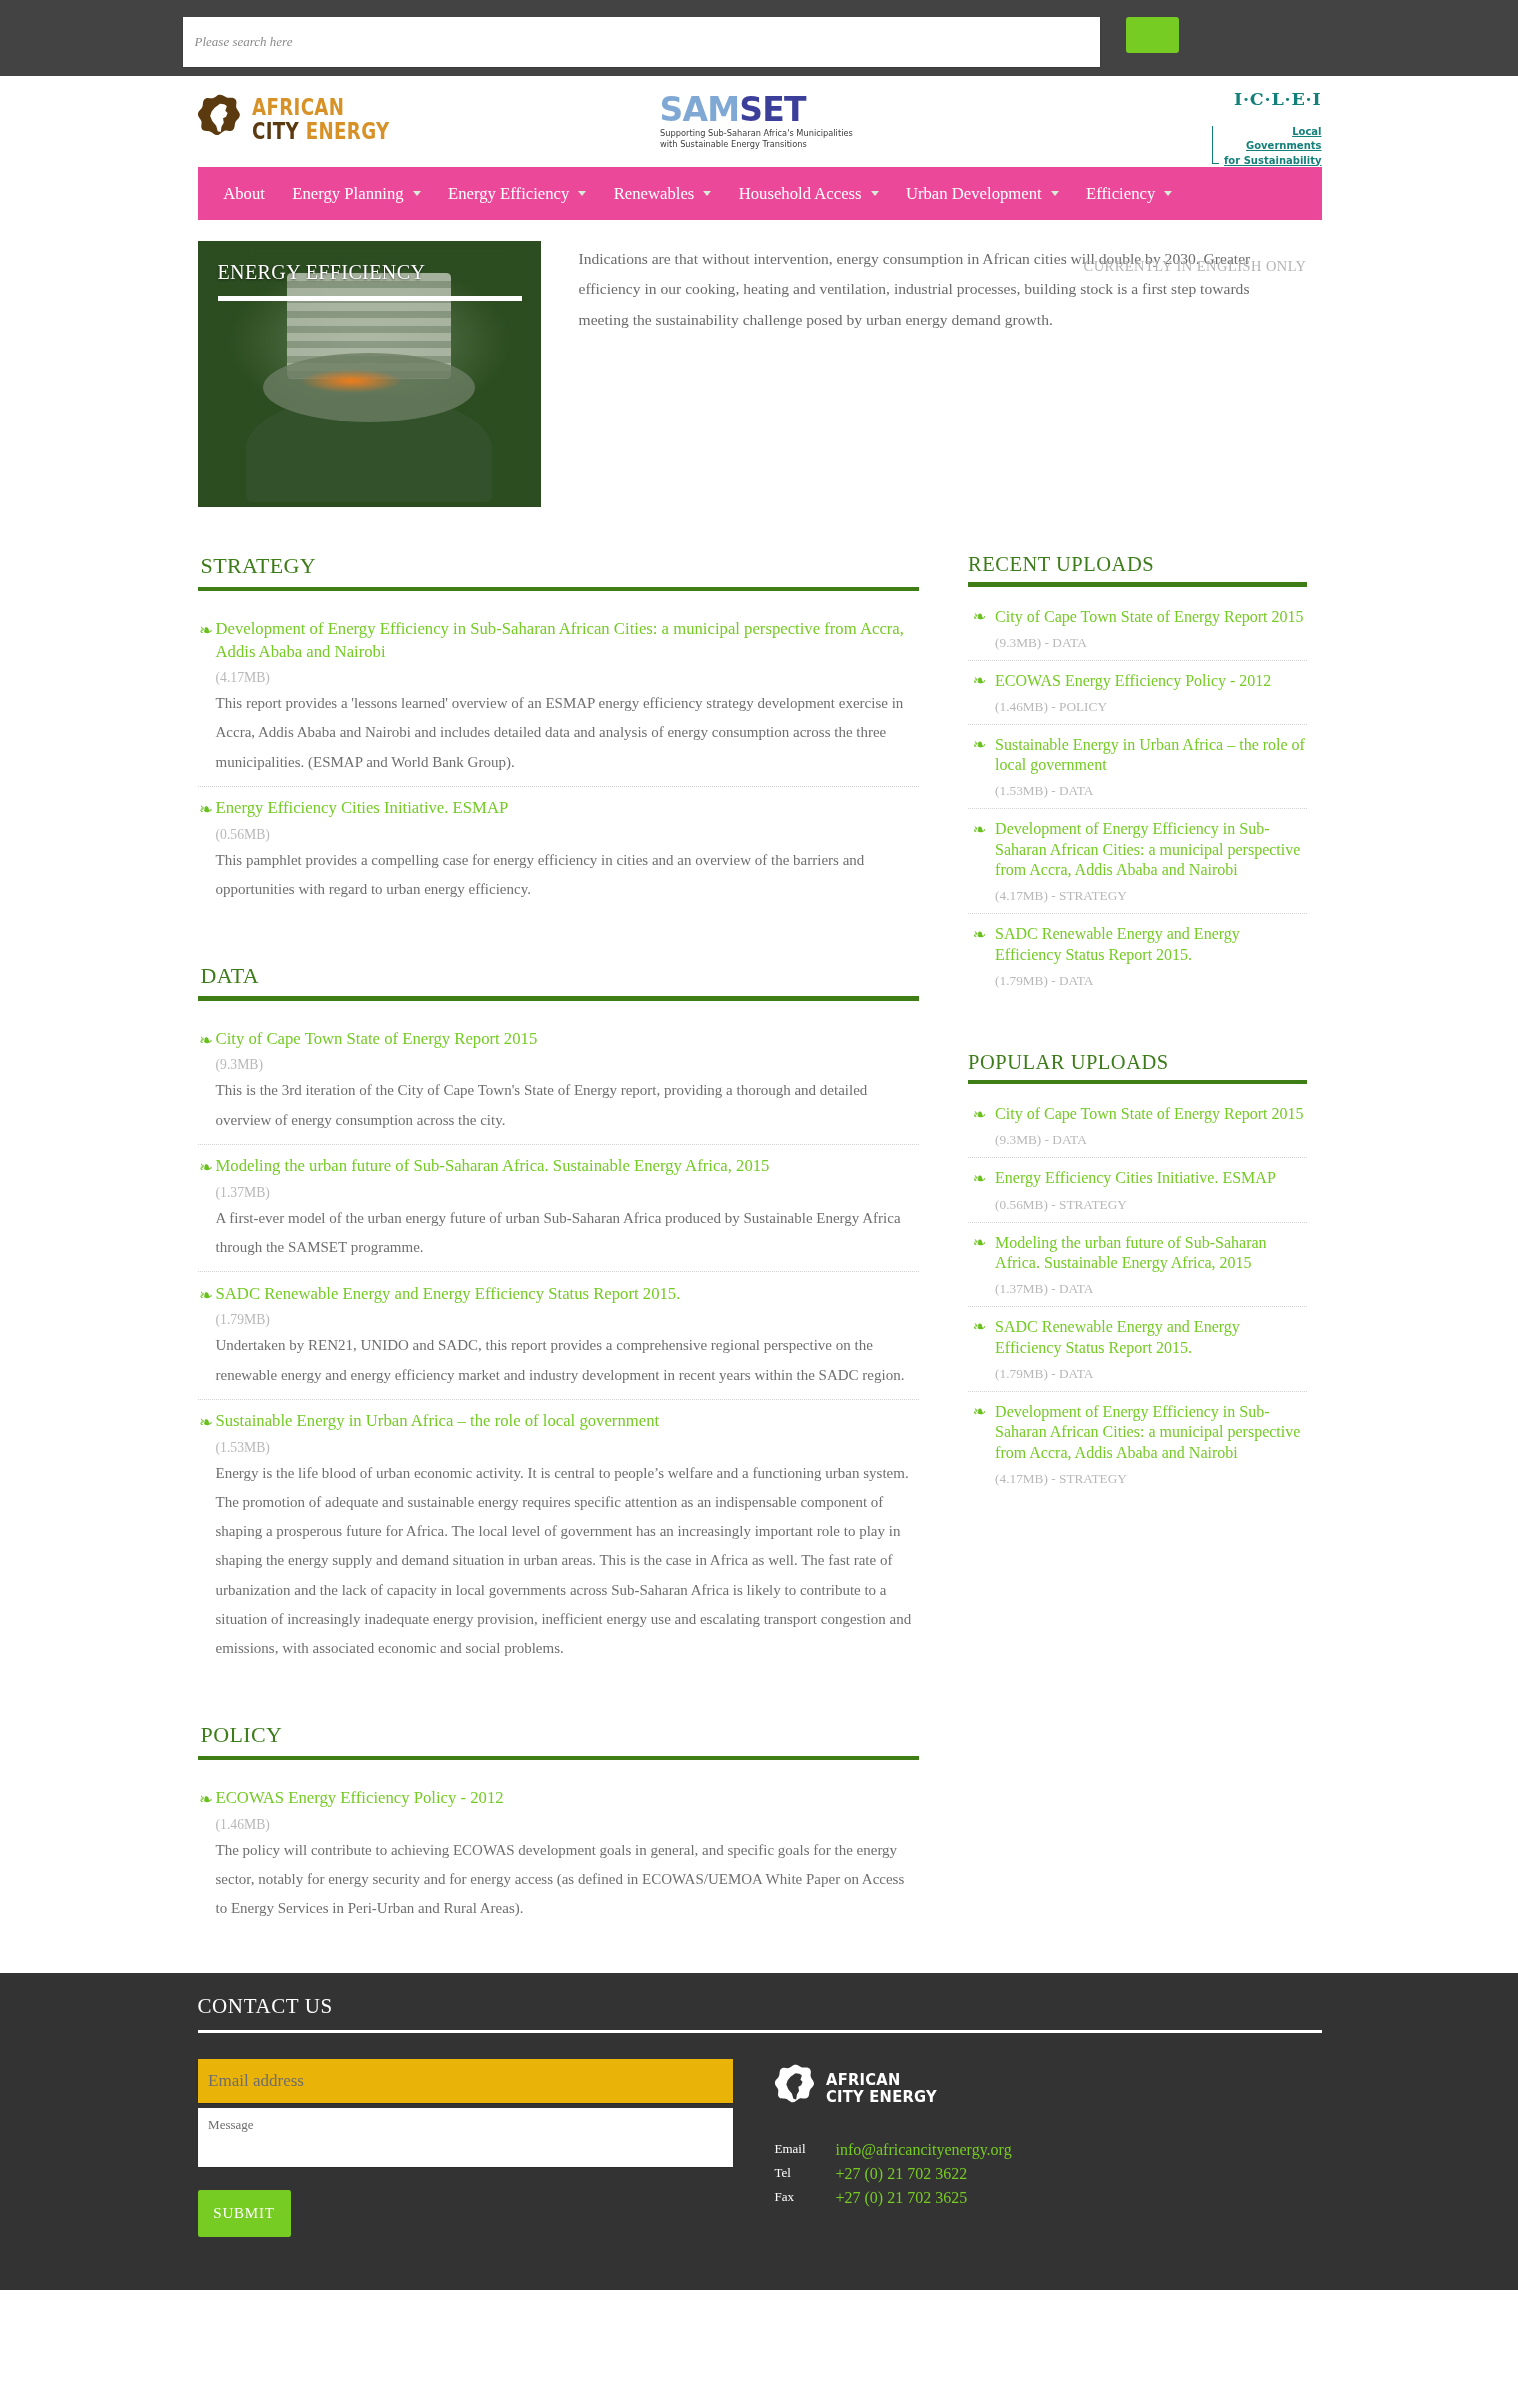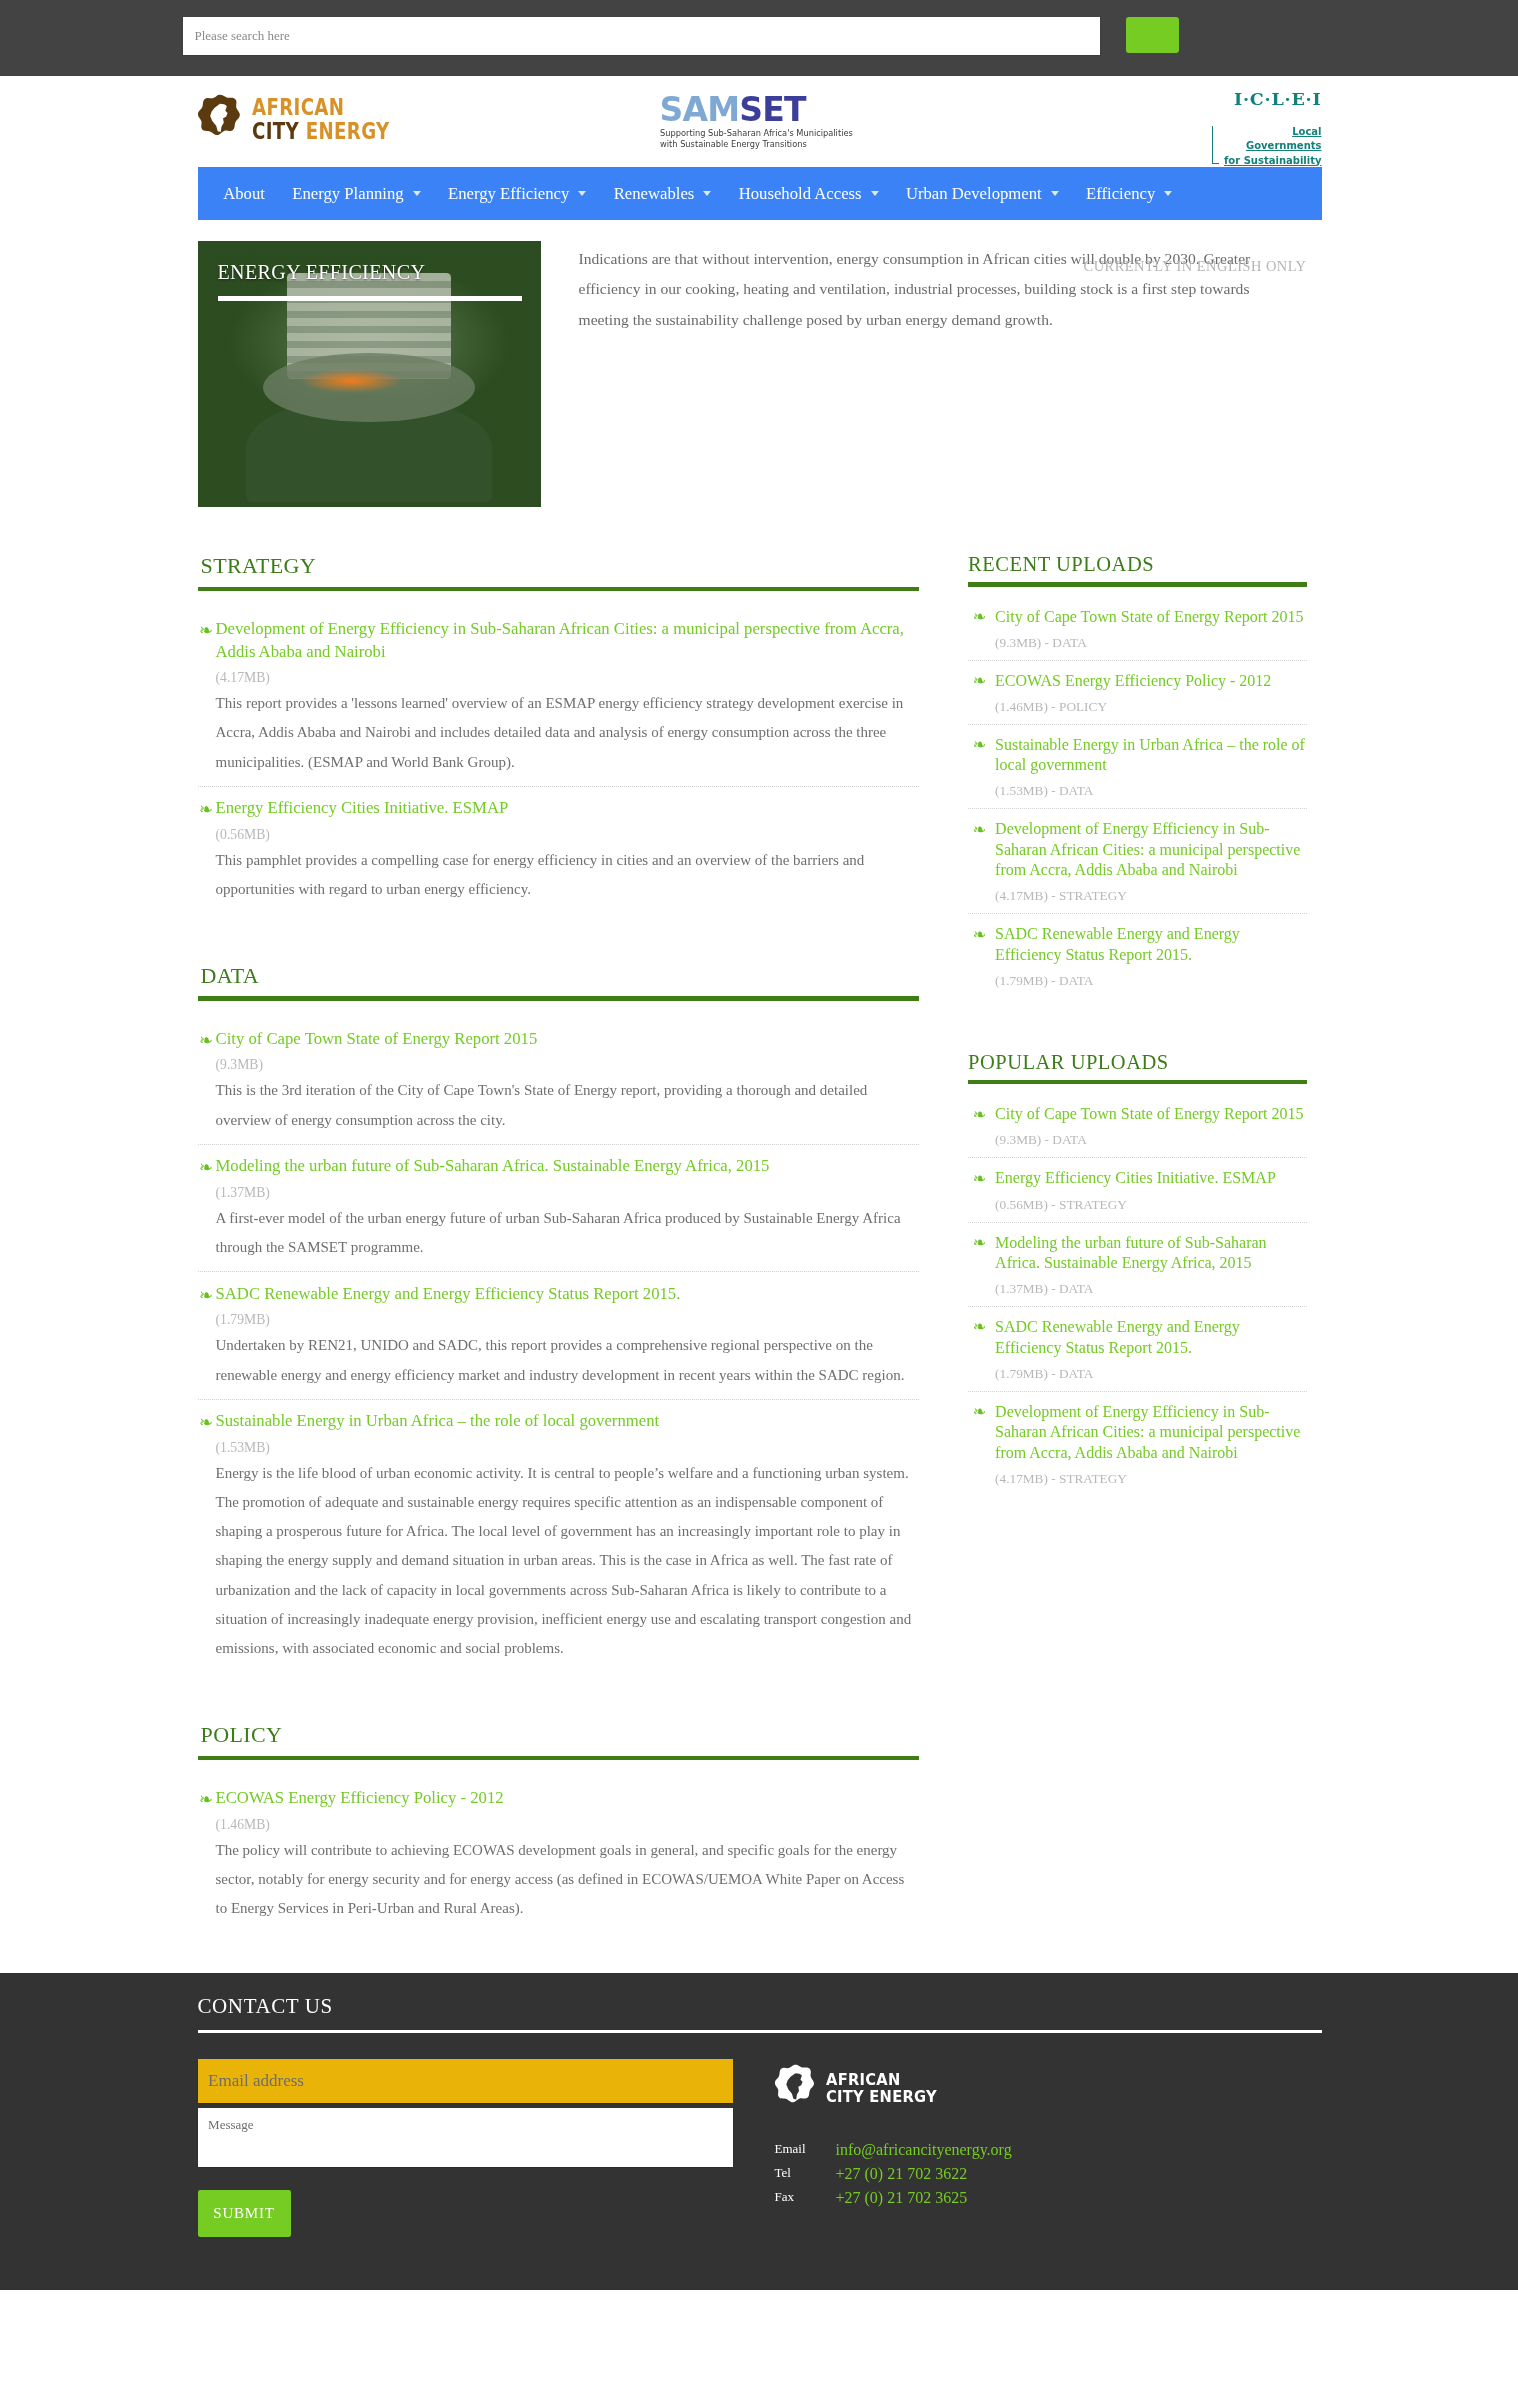--- a/index.html
+++ b/index.html
@@ -19,29 +19,30 @@
   }
   .topbar-inner {
     width:1154px;
     margin:0 auto;
     padding-top:16.7px;
     display:flex;
     align-items:flex-start;
   }
   .search-input {
     width:917px;
-    height:38px;
+    height:50px;
     border:none;
     outline:none;
     background:#fff;
     font-family:"Liberation Serif", serif;
     font-size:13px;
     color:#7c7c7c;
     padding:0 12px;
     box-shadow:0 0.8px 1.5px rgba(0,0,0,.3);
+    font-style:italic;
   }
   .search-input::placeholder { color:#8a8a8a; }
   .search-btn {
     width:53px;
     height:36px;
     margin-left:26.6px;
     background:#76cc22;
     border:none;
     border-radius:3px;
     cursor:pointer;
@@ -134,21 +135,21 @@
     font-family:"Liberation Serif", serif;
     font-size:14.4px;
     letter-spacing:0.5px;
     color:#b4b4b4;
   }
 
   
   .navwrap { width:1154px; margin:0 auto; }
   .nav {
     margin:0 15px;
-    background:#3b82f6;
+    background:#ec4899;
     height:53px;
     display:flex;
     align-items:center;
     padding-left:12px;
   }
   .nav-item {
     color:#ffffff;
     font-family:"Liberation Serif", serif;
     font-size:16.7px;
     padding:0 13.7px;

